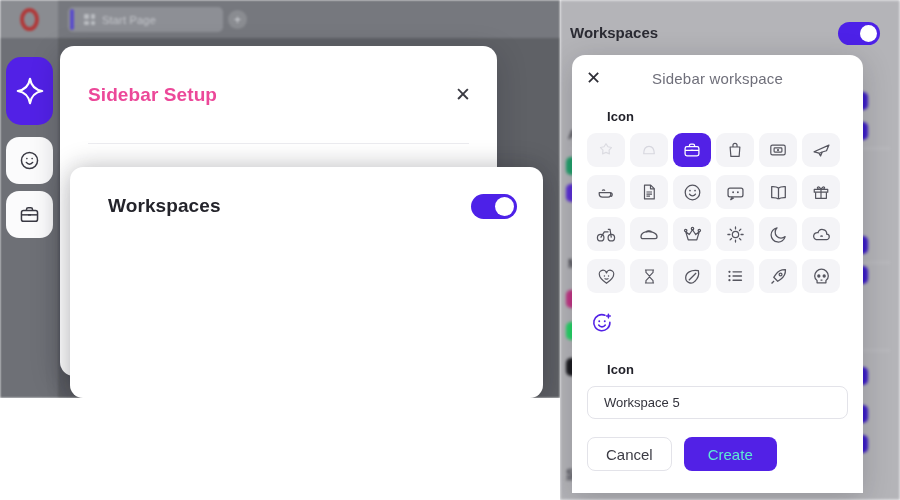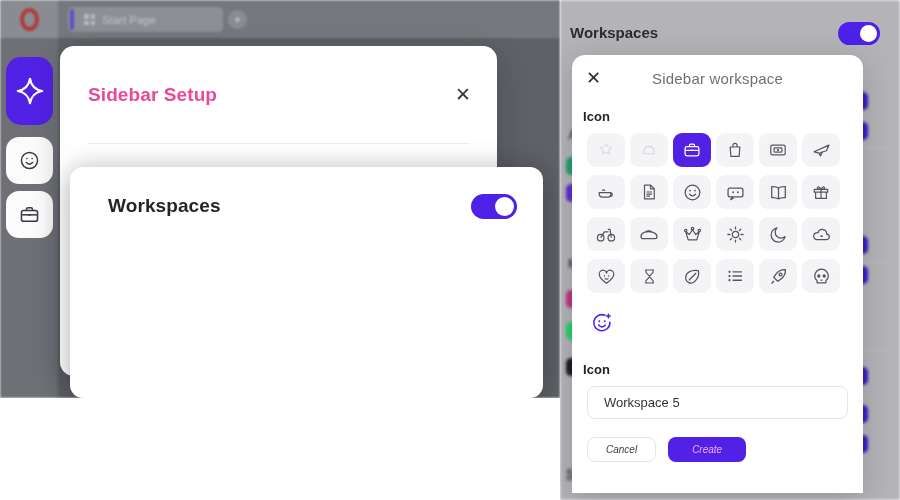--- a/index.html
+++ b/index.html
@@ -140,21 +140,21 @@
     box-shadow: 0 6px 30px rgba(20,20,30,.20);
     overflow: hidden;
   }
   #cd-head {
     position: absolute; left: 0; top: 0; width: 291px; height: 46px;
     display: flex; align-items: center;
   }
   #cd-close { position: absolute; left: 14px; font-size: 18px; color: #2e2e36; line-height: 1; cursor: pointer; }
   #cd-title { width: 100%; text-align: center; font-size: 15px; color: #6f6f7a; letter-spacing: .2px; }
   .cd-section-label {
-    position: absolute; left: 11px; font-size: 13px; font-weight: 700; color: #22222a; letter-spacing: .1px;
+    position: absolute; left: 35px; font-size: 13px; font-weight: 700; color: #22222a; letter-spacing: .1px;
   }
   #icon-grid {
     position: absolute; left: 15px; top: 78px; width: 260px;
     display: grid; grid-template-columns: repeat(6, 38px); grid-auto-rows: 34px;
     column-gap: 5px; row-gap: 8px;
   }
   .icon-cell {
     width: 38px; height: 34px; border-radius: 9px; background: #f4f4f7;
     display: flex; align-items: center; justify-content: center; cursor: pointer;
   }
@@ -165,25 +165,25 @@
     display: flex; align-items: center; justify-content: center; cursor: pointer;
   }
   #name-input {
     position: absolute; left: 15px; top: 331px; width: 261px; height: 33px;
     border: 1px solid #e3e3e9; border-radius: 8px; background: #fff;
     display: flex; align-items: center; padding-left: 16px;
     font-size: 13px; color: #33333c; cursor: text;
   }
   #cd-actions { position: absolute; left: 15px; top: 382px; display: flex; gap: 12px; }
   .cd-btn {
-    height: 25px; border-radius: 8px; display: flex; align-items: center; justify-content: center;
-    font-size: 10px; cursor: pointer; padding: 0 18px; font-style: italic;
+    height: 34px; border-radius: 8px; display: flex; align-items: center; justify-content: center;
+    font-size: 15px; cursor: pointer; padding: 0 18px;
   }
   #cancel-btn { border: 1px solid #e3e3e9; background: #fff; color: #3c3c45; }
-  #create-btn { background: #5221e6; color: #f0abfc; padding: 0 24px; }
+  #create-btn { background: #5221e6; color: #5eead4; padding: 0 24px; }
 </style>
 </head>
 <body>
 
 <div id="stage">
 
   <div id="left-pane">
 
     <div class="chrome">
       <div class="chrome-topbar">

